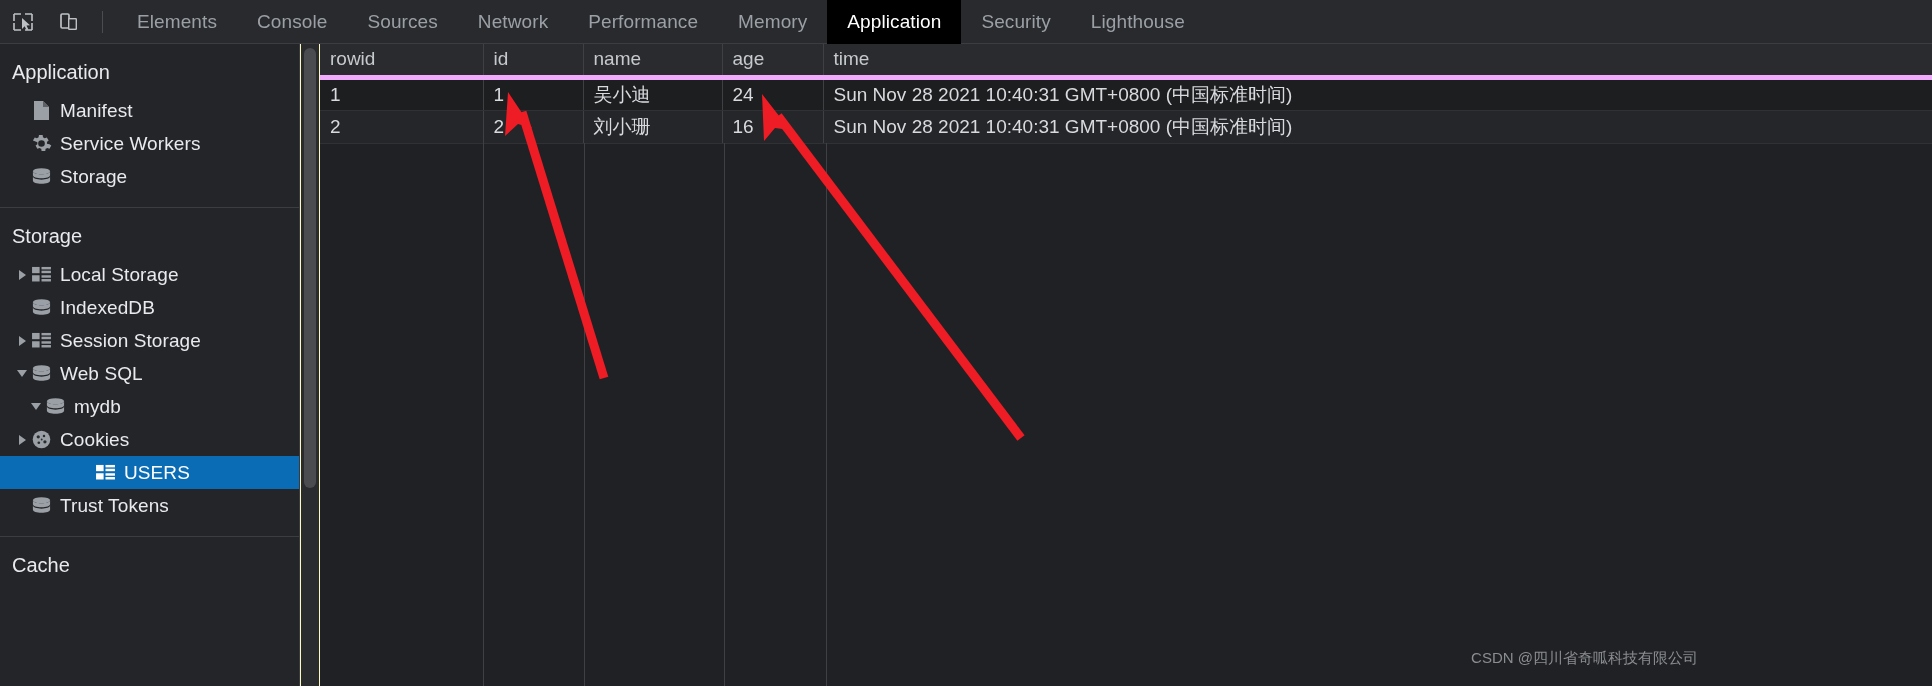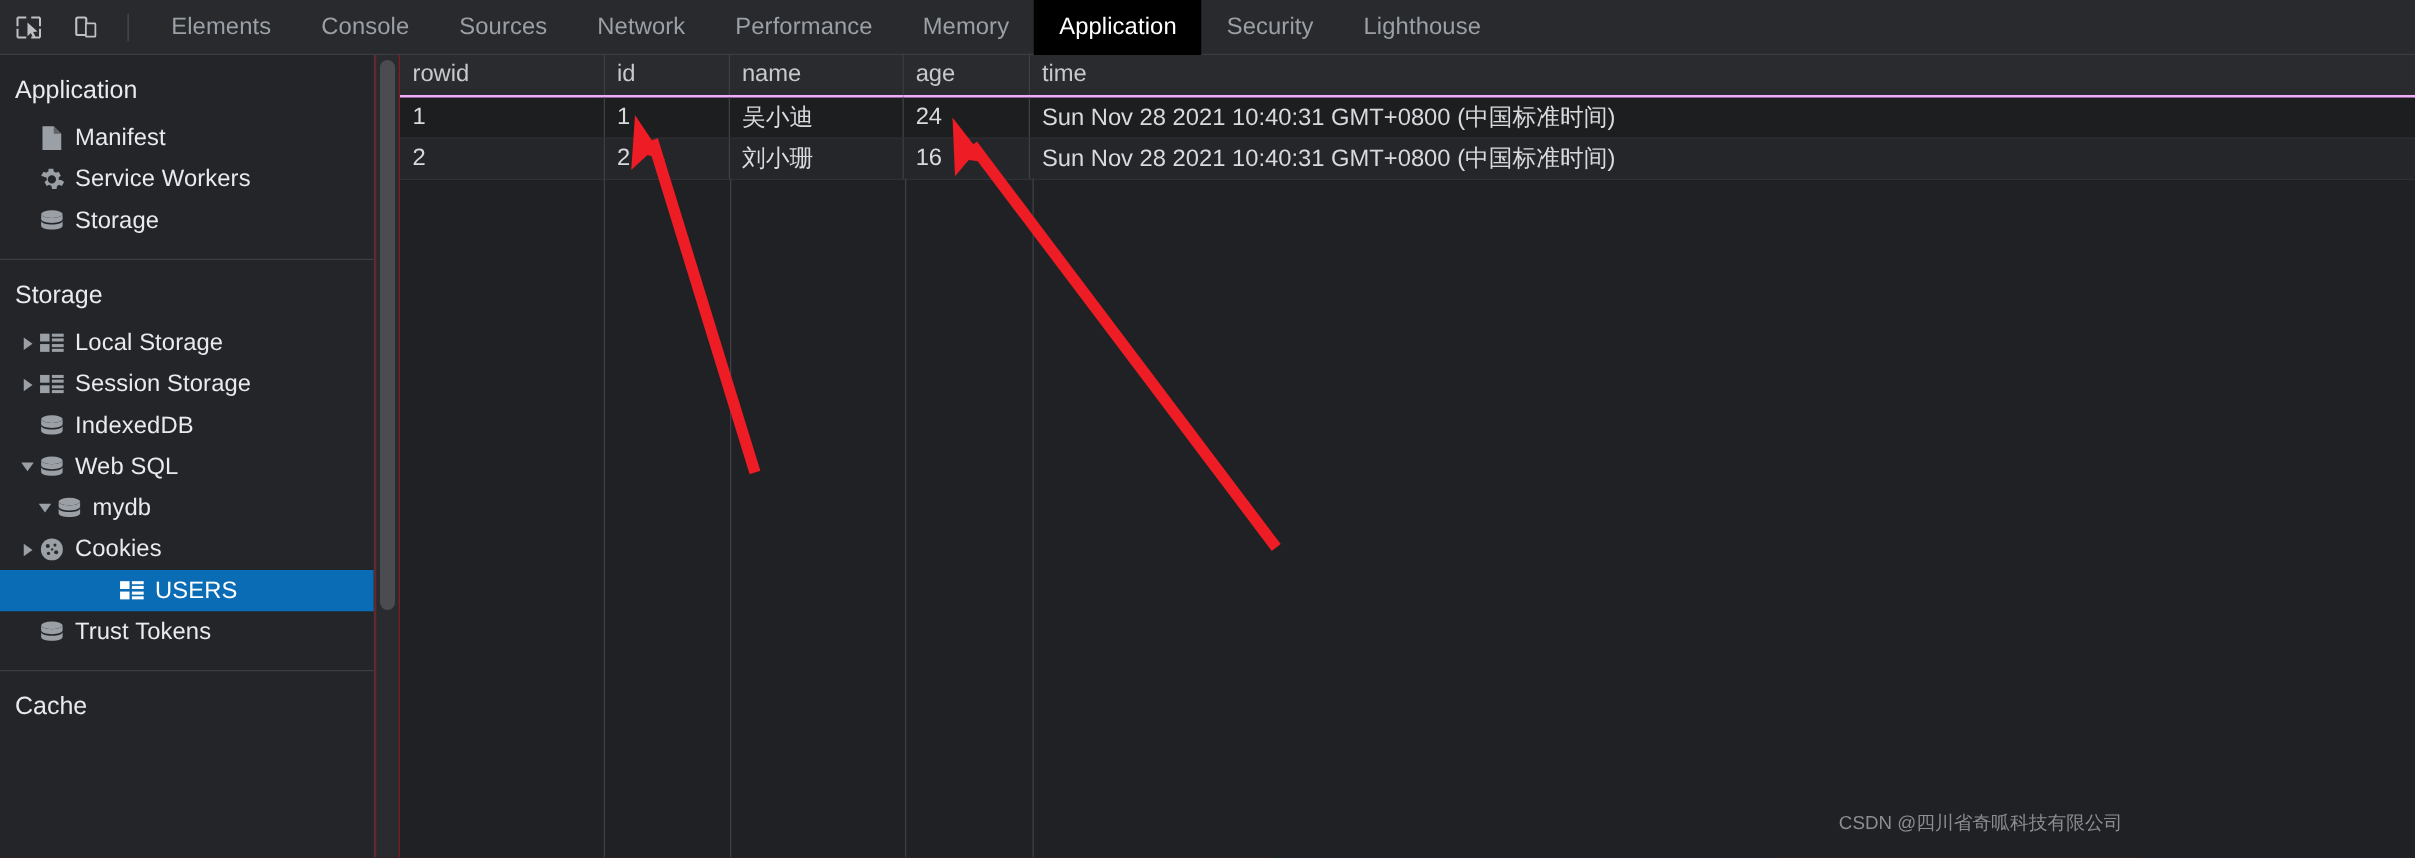--- a/index.html
+++ b/index.html
@@ -2,21 +2,21 @@
 <html><head>
 <meta charset="utf-8">
 <style>
   * { margin:0; padding:0; box-sizing:border-box; }
   html,body{
     width:1932px; height:686px;
     background:#202124;
     font-family:"Liberation Sans","DejaVu Sans",sans-serif;
     overflow:hidden;
   }
-  #root{ position:relative; width:1712px; height:686px; background:#7f1d1d; }
+  #root{ position:relative; width:1712px; height:686px; background:#fef9c3; }
 
   
   .tabbar{
     position:absolute; left:0; top:0; width:1932px; height:44px;
     background:#292a2d;
     display:flex; align-items:center;
     border-bottom:1px solid #3c3d40;
   }
   .tool-btn{
     width:46px; height:44px;
@@ -95,21 +95,21 @@
   }
   table.dg{
     border-collapse:collapse; width:1612px; table-layout:fixed;
     font-size:19px; color:#d8dade;
   }
   table.dg th{
     text-align:left; font-weight:400;
     height:33px; padding:0 0 0 10px;
     background:#2a2b2e; color:#c6c9cd;
     border-right:1px solid #3f4044;
-    border-bottom:2px solid #f0abfc;
+    border-bottom:5px solid #f0abfc;
     white-space:nowrap; overflow:hidden;
   }
   table.dg td{
     height:33px; padding:0 0 0 10px;
     border-right:1px solid #3f4044;
     border-bottom:1px solid #303134;
     white-space:nowrap; overflow:hidden;
     color:#d8dade;
   }
   table.dg tr.odd td{ background:#1d1e20; }
@@ -225,48 +225,48 @@
           <rect x="11" y="5" width="10" height="2.6" fill="#9aa0a6"></rect>
           <rect x="1" y="9.8" width="8" height="6.6" fill="#9aa0a6"></rect>
           <rect x="11" y="9.8" width="10" height="2.6" fill="#9aa0a6"></rect>
           <rect x="11" y="13.8" width="10" height="2.6" fill="#9aa0a6"></rect>
         </svg>
       </span>
       <span class="lbl">Local Storage</span>
     </div>
 
     <div class="tree-row indent-1">
+      <span class="twisty none">
+          <i></i>
+        </span>
+      <span class="ico">
+        <svg width="21" height="20" viewBox="0 0 22 20">
+          <ellipse cx="11" cy="4" rx="9" ry="3.2" fill="#9aa0a6"></ellipse>
+          <path d="M2 4 v4.2 c0 1.8 4 3.2 9 3.2 s9-1.4 9-3.2 V4 c0 1.8-4 3.2-9 3.2 S2 5.8 2 4z" fill="#9aa0a6"></path>
+          <path d="M2 9.6 v4.2 c0 1.8 4 3.2 9 3.2 s9-1.4 9-3.2 V9.6 c0 1.8-4 3.2-9 3.2 s-9-1.4-9-3.2z" fill="#9aa0a6"></path>
+        </svg>
+      </span>
+      <span class="lbl">IndexedDB</span>
+    </div>
+
+    <div class="tree-row indent-1">
       <span class="twisty">
           <i></i>
         </span>
       <span class="ico">
         <svg width="21" height="17" viewBox="0 0 22 18">
           <rect x="1" y="1" width="8" height="6.6" fill="#9aa0a6"></rect>
           <rect x="11" y="1" width="10" height="2.6" fill="#9aa0a6"></rect>
           <rect x="11" y="5" width="10" height="2.6" fill="#9aa0a6"></rect>
           <rect x="1" y="9.8" width="8" height="6.6" fill="#9aa0a6"></rect>
           <rect x="11" y="9.8" width="10" height="2.6" fill="#9aa0a6"></rect>
           <rect x="11" y="13.8" width="10" height="2.6" fill="#9aa0a6"></rect>
         </svg>
       </span>
       <span class="lbl">Session Storage</span>
-    </div>
-
-    <div class="tree-row indent-1">
-      <span class="twisty none">
-          <i></i>
-        </span>
-      <span class="ico">
-        <svg width="21" height="20" viewBox="0 0 22 20">
-          <ellipse cx="11" cy="4" rx="9" ry="3.2" fill="#9aa0a6"></ellipse>
-          <path d="M2 4 v4.2 c0 1.8 4 3.2 9 3.2 s9-1.4 9-3.2 V4 c0 1.8-4 3.2-9 3.2 S2 5.8 2 4z" fill="#9aa0a6"></path>
-          <path d="M2 9.6 v4.2 c0 1.8 4 3.2 9 3.2 s9-1.4 9-3.2 V9.6 c0 1.8-4 3.2-9 3.2 s-9-1.4-9-3.2z" fill="#9aa0a6"></path>
-        </svg>
-      </span>
-      <span class="lbl">IndexedDB</span>
     </div>
 
     <div class="tree-row indent-1">
       <span class="twisty open">
           <i></i>
         </span>
       <span class="ico">
         <svg width="21" height="20" viewBox="0 0 22 20">
           <ellipse cx="11" cy="4" rx="9" ry="3.2" fill="#9aa0a6"></ellipse>
           <path d="M2 4 v4.2 c0 1.8 4 3.2 9 3.2 s9-1.4 9-3.2 V4 c0 1.8-4 3.2-9 3.2 S2 5.8 2 4z" fill="#9aa0a6"></path>

